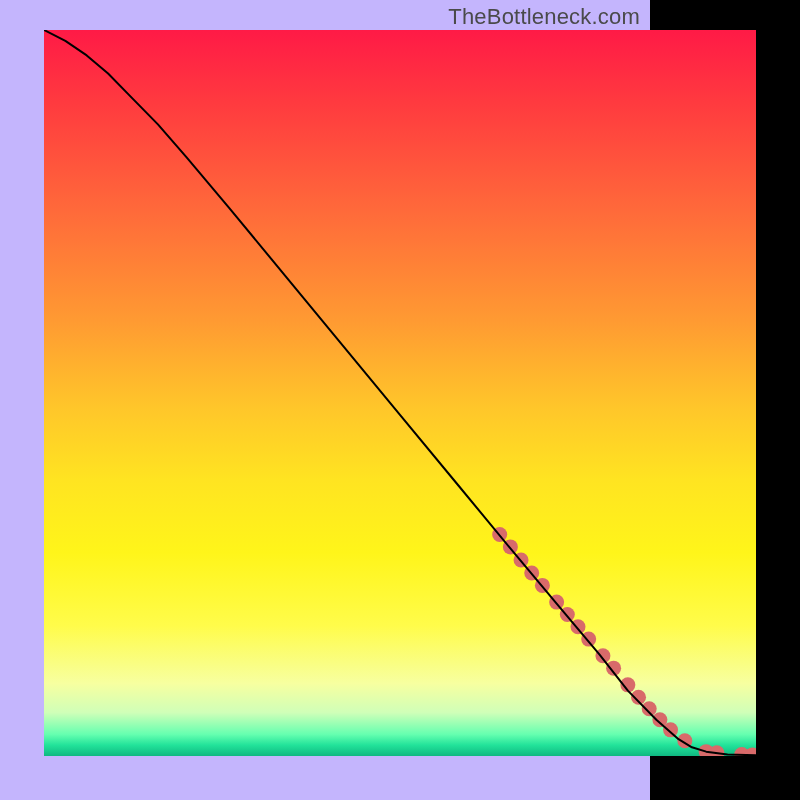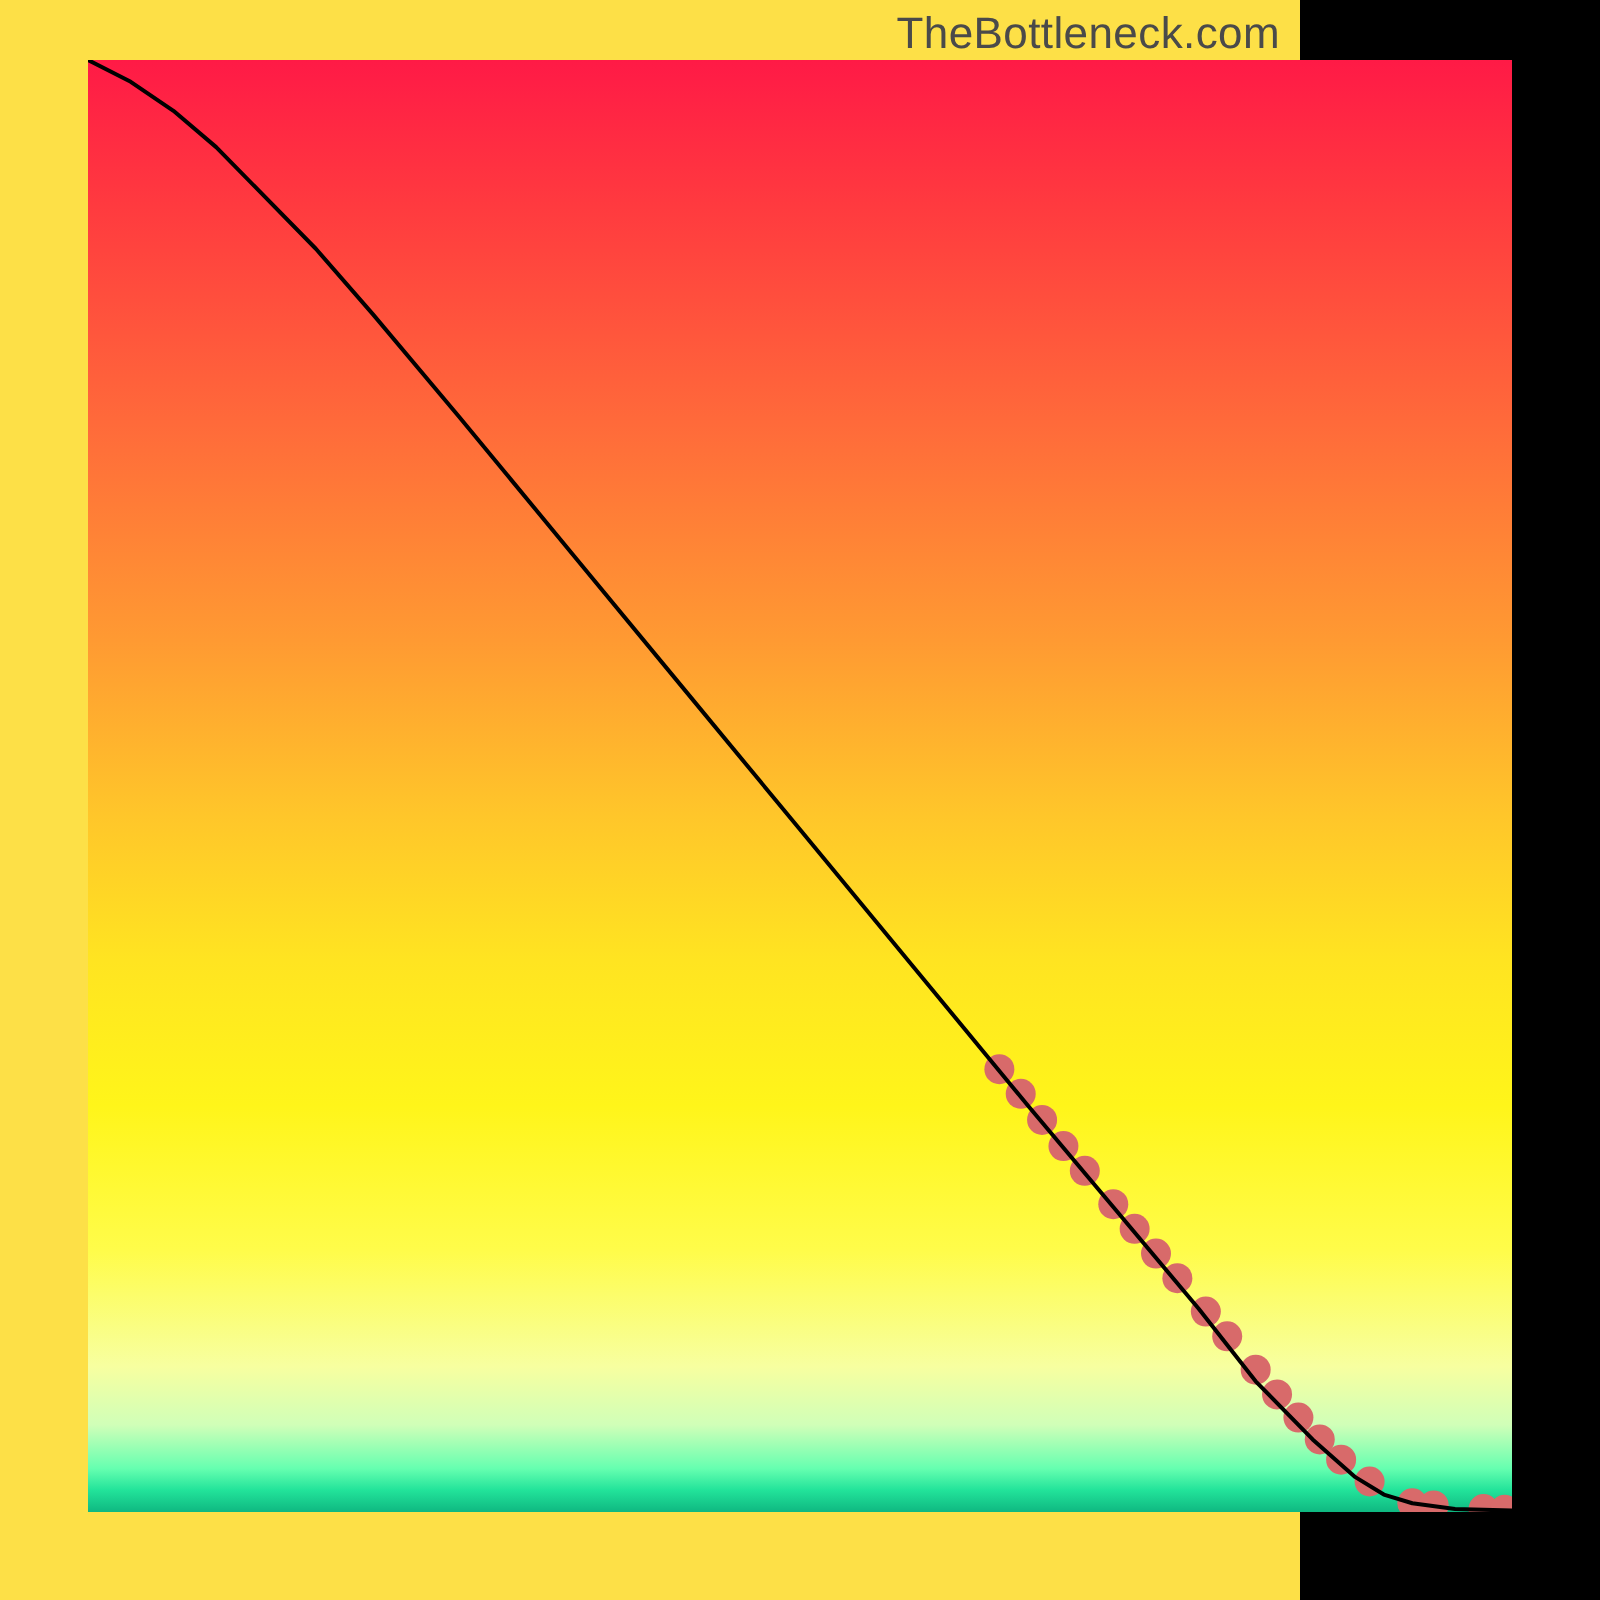--- a/index.html
+++ b/index.html
@@ -8,21 +8,21 @@
     width: 800px;
     height: 800px;
     background: #000;
     font-family: Arial, Helvetica, sans-serif;
     overflow: hidden;
   }
   .frame {
     position: relative;
     width: 650px;
     height: 800px;
-    background: #fde047;
+    background: #c4b5fd;
   }
   .watermark {
     position: absolute;
     top: 4px;
     right: 10px;
     color: #4a4a4a;
     font-size: 22px;
     font-weight: 500;
     letter-spacing: 0.2px;
     user-select: none;

